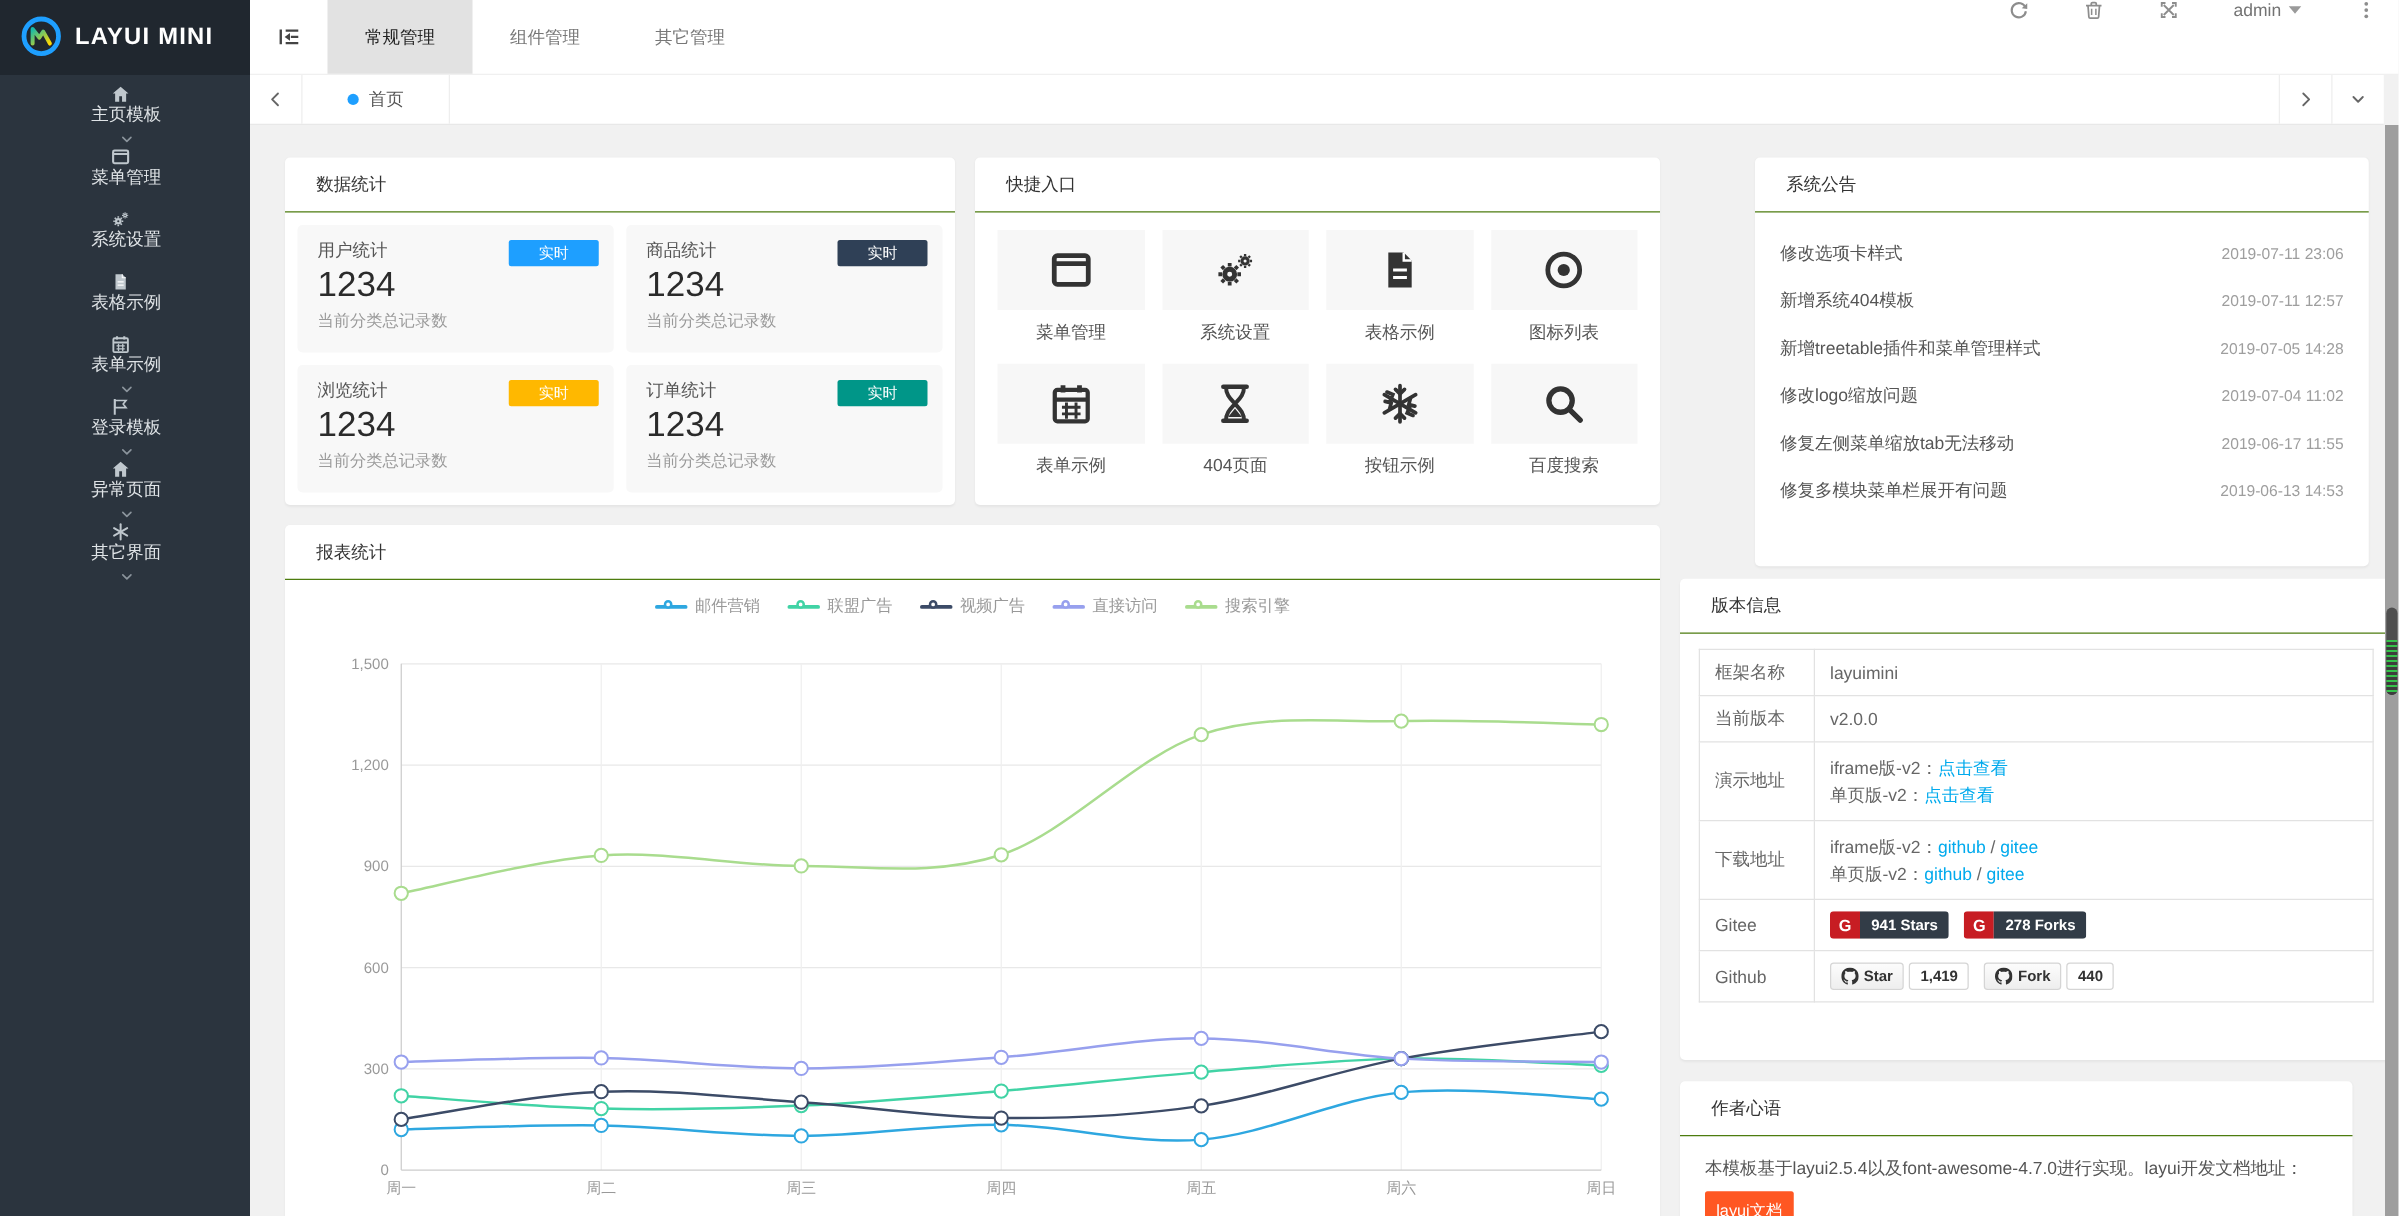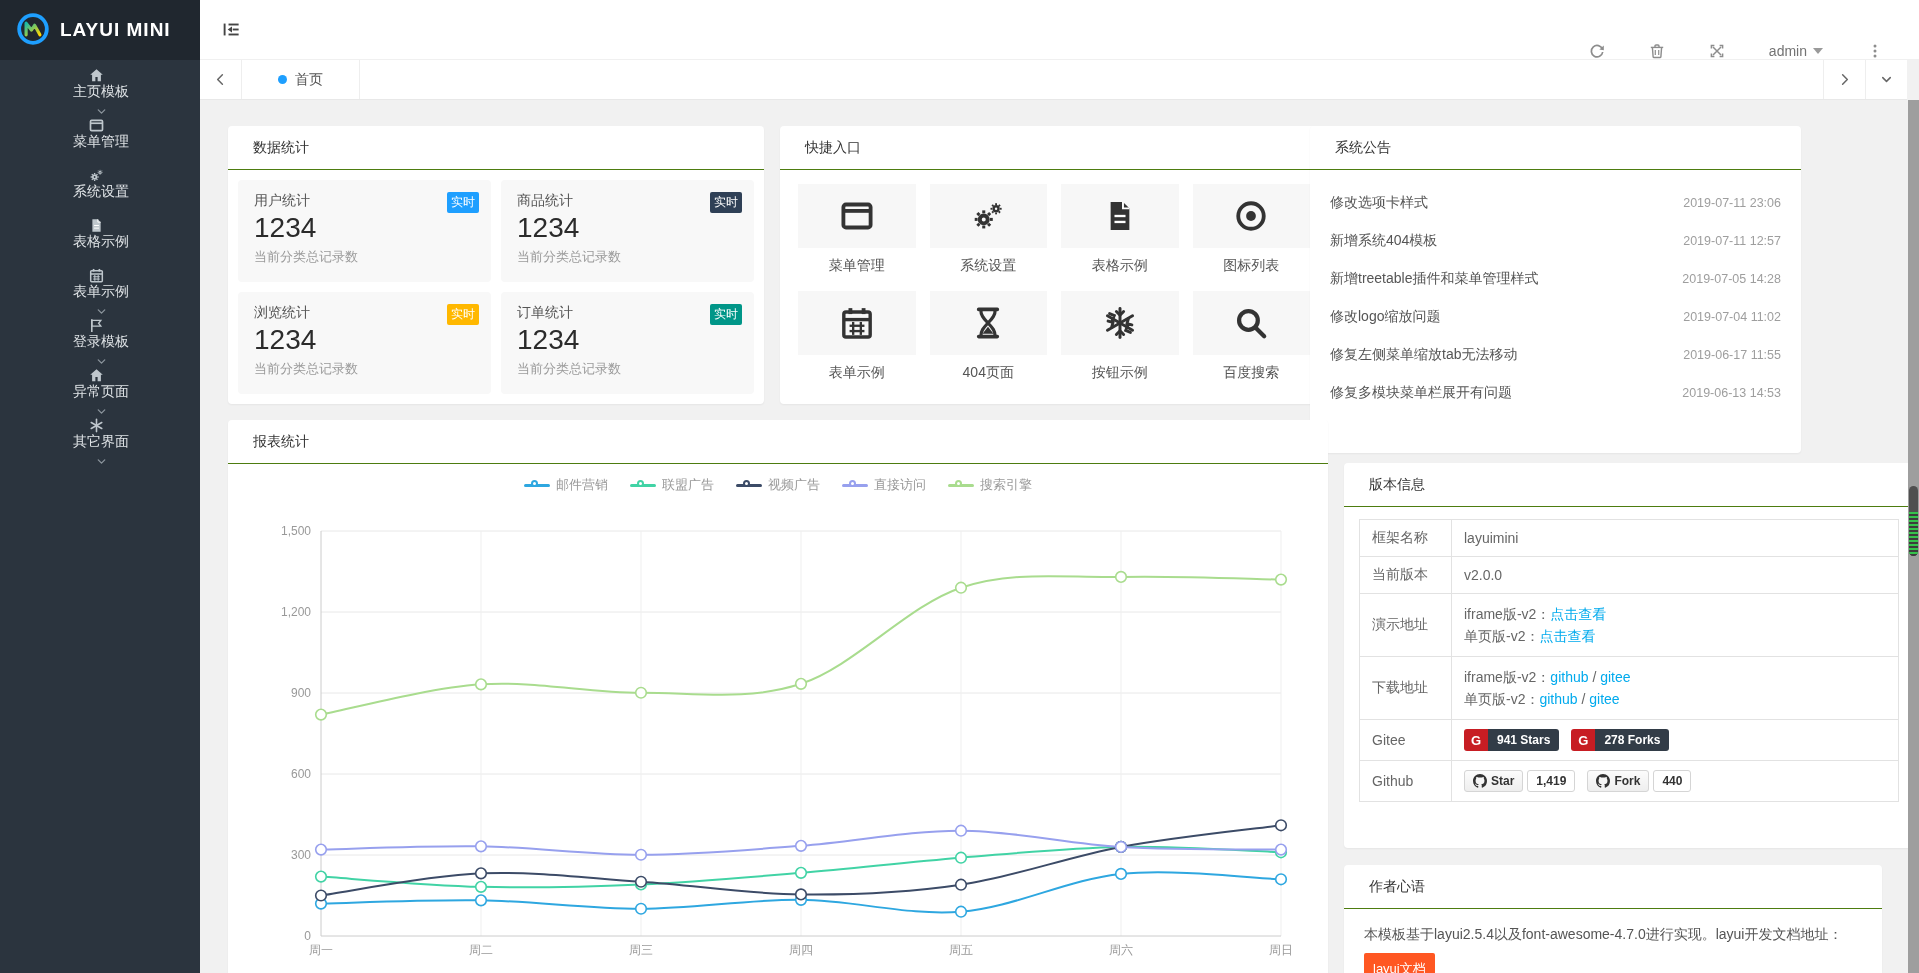--- a/index.html
+++ b/index.html
@@ -17,21 +17,21 @@
   .menu-item .mi-icon{font-size:15px;color:#bfc7cd;margin-right:10px;display:inline-flex;}
   .menu-item .mi-label{flex:1;font-size:14px;}
   .menu-item .mi-arrow{color:#8b949c;font-size:13px;display:inline-flex;}
 
   
   .header{position:absolute;left:200px;top:0;right:0;height:60px;background:#fff;border-bottom:1px solid #f0f0f0;display:flex;align-items:stretch;z-index:4;}
   .burger{width:62px;display:flex;align-items:center;justify-content:center;font-size:19px;color:#444;cursor:pointer;}
   .top-tabs{display:flex;align-items:stretch;}
   .top-tab{padding:0 30px;display:flex;align-items:center;font-size:14px;color:#777;cursor:pointer;}
   .top-tab.active{background:#e2e2e2;color:#222;}
-  .header-right{margin-left:auto;display:flex;align-items:flex-end;gap:44px;padding-right:36px;}
+  .header-right{margin-left:auto;display:flex;align-items:flex-start;gap:44px;padding-right:18px;}
   .hbtn{color:#8d8d8d;font-size:17px;display:inline-flex;cursor:pointer;}
   .user-drop{display:flex;align-items:center;gap:6px;color:#737373;font-size:14px;cursor:pointer;}
   .user-drop .caret{width:0;height:0;border-left:5px solid transparent;border-right:5px solid transparent;border-top:6px solid #9a9a9a;}
 
   
   .tabbar{position:absolute;left:200px;top:60px;right:12px;height:40px;background:#fff;border-bottom:1px solid #e8e8e8;display:flex;align-items:stretch;z-index:4;}
   .tb-btn{width:42px;display:flex;align-items:center;justify-content:center;color:#666;font-size:15px;cursor:pointer;}
   .tb-btn.left{border-right:1px solid #eee;}
   .tb-btn.right{border-left:1px solid #eee;}
   .tb-tab{width:118px;display:flex;align-items:center;justify-content:center;gap:8px;border-right:1px solid #eee;font-size:14px;color:#555;cursor:pointer;}
@@ -43,29 +43,29 @@
   .card{position:absolute;background:#fff;border-radius:4px;box-shadow:0 1px 2px rgba(0,0,0,.05);}
   .card-head{height:44px;display:flex;align-items:center;gap:9px;padding:0 16px;border-bottom:1px solid #4d7c0f;font-size:14px;color:#333;}
   .card-head .ch-icon{font-size:16px;display:inline-flex;}
 
   #card-stats{left:28px;top:26px;width:536px;height:278px;}
   .stats-grid{display:grid;grid-template-columns:1fr 1fr;gap:10px;padding:10px;}
   .stat-box{position:relative;background:#f8f8f8;border-radius:4px;height:102px;padding:12px 16px;}
   .stat-title{font-size:14px;color:#555;}
   .stat-value{font-size:28px;color:#2b2b2b;margin-top:2px;}
   .stat-desc{font-size:13px;color:#9a9a9a;margin-top:4px;}
-  .stat-badge{position:absolute;top:12px;right:12px;color:#fff;font-size:12px;padding:2px 4px;border-radius:2px;}
+  .stat-badge{position:absolute;top:12px;right:12px;color:#fff;font-size:12px;padding:2px 24px;border-radius:2px;}
 
   #card-quick{left:580px;top:26px;width:548px;height:278px;}
   .quick-grid{display:grid;grid-template-columns:repeat(4,1fr);column-gap:14px;row-gap:16px;padding:14px 18px;}
   .quick-cell{text-align:center;cursor:pointer;}
   .quick-iconbox{background:#f7f7f7;height:64px;display:flex;align-items:center;justify-content:center;font-size:34px;color:#333;}
   .quick-label{margin-top:9px;font-size:14px;color:#555;}
 
-  #card-notice{left:1110px;top:26px;width:491px;height:327px;}
+  #card-notice{left:1204px;top:26px;width:491px;height:327px;}
   .notice-list{padding:14px 20px 0 20px;}
   .notice-row{height:38px;display:flex;align-items:center;justify-content:space-between;}
   .notice-title{font-size:14px;color:#555;}
   .notice-date{font-size:12.5px;color:#9e9e9e;}
 
   #card-chart{left:28px;top:320px;width:1100px;height:560px;}
   .legend-row{display:flex;justify-content:center;gap:22px;align-items:center;height:42px;}
   .legend-item{display:flex;align-items:center;gap:6px;font-size:13px;color:#999;cursor:pointer;}
   .lg-line{position:relative;width:26px;height:3px;border-radius:2px;display:inline-block;}
   .lg-dot{position:absolute;left:7px;top:-4px;width:7px;height:7px;border-radius:50%;border:2px solid;background:#fff;display:block;}
@@ -251,20 +251,25 @@
     <div class="burger">
         <svg class="ic" style="font-size:19px" viewBox="0 0 16 16" aria-hidden="true">
           <g stroke="currentColor" stroke-width="1.6">
             <line x1="2.2" y1="3" x2="2.2" y2="13"></line>
             <line x1="5.5" y1="3.8" x2="14" y2="3.8"></line>
             <line x1="9" y1="8" x2="14" y2="8"></line>
             <line x1="5.5" y1="12.2" x2="14" y2="12.2"></line>
           </g>
           <path d="M4.8 8l3.6-2.6v5.2z" fill="currentColor"></path>
         </svg>
+      </div>
+    <div class="top-tabs">
+        <div class="top-tab active">常规管理</div>
+        <div class="top-tab">组件管理</div>
+        <div class="top-tab">其它管理</div>
       </div>
     <div class="header-right">
       <span class="hbtn">
           <svg class="ic" style="font-size:16px" viewBox="0 0 16 16" aria-hidden="true">
             <path d="M13.4 6.2A5.7 5.7 0 1 0 13.7 9" fill="none" stroke="currentColor" stroke-width="1.7"></path>
             <polygon points="14.8,2.6 14.8,7.2 10.4,6.6" fill="currentColor"></polygon>
           </svg>
         </span>
       <span class="hbtn">
           <svg class="ic" style="font-size:16px" viewBox="0 0 16 16" aria-hidden="true">

